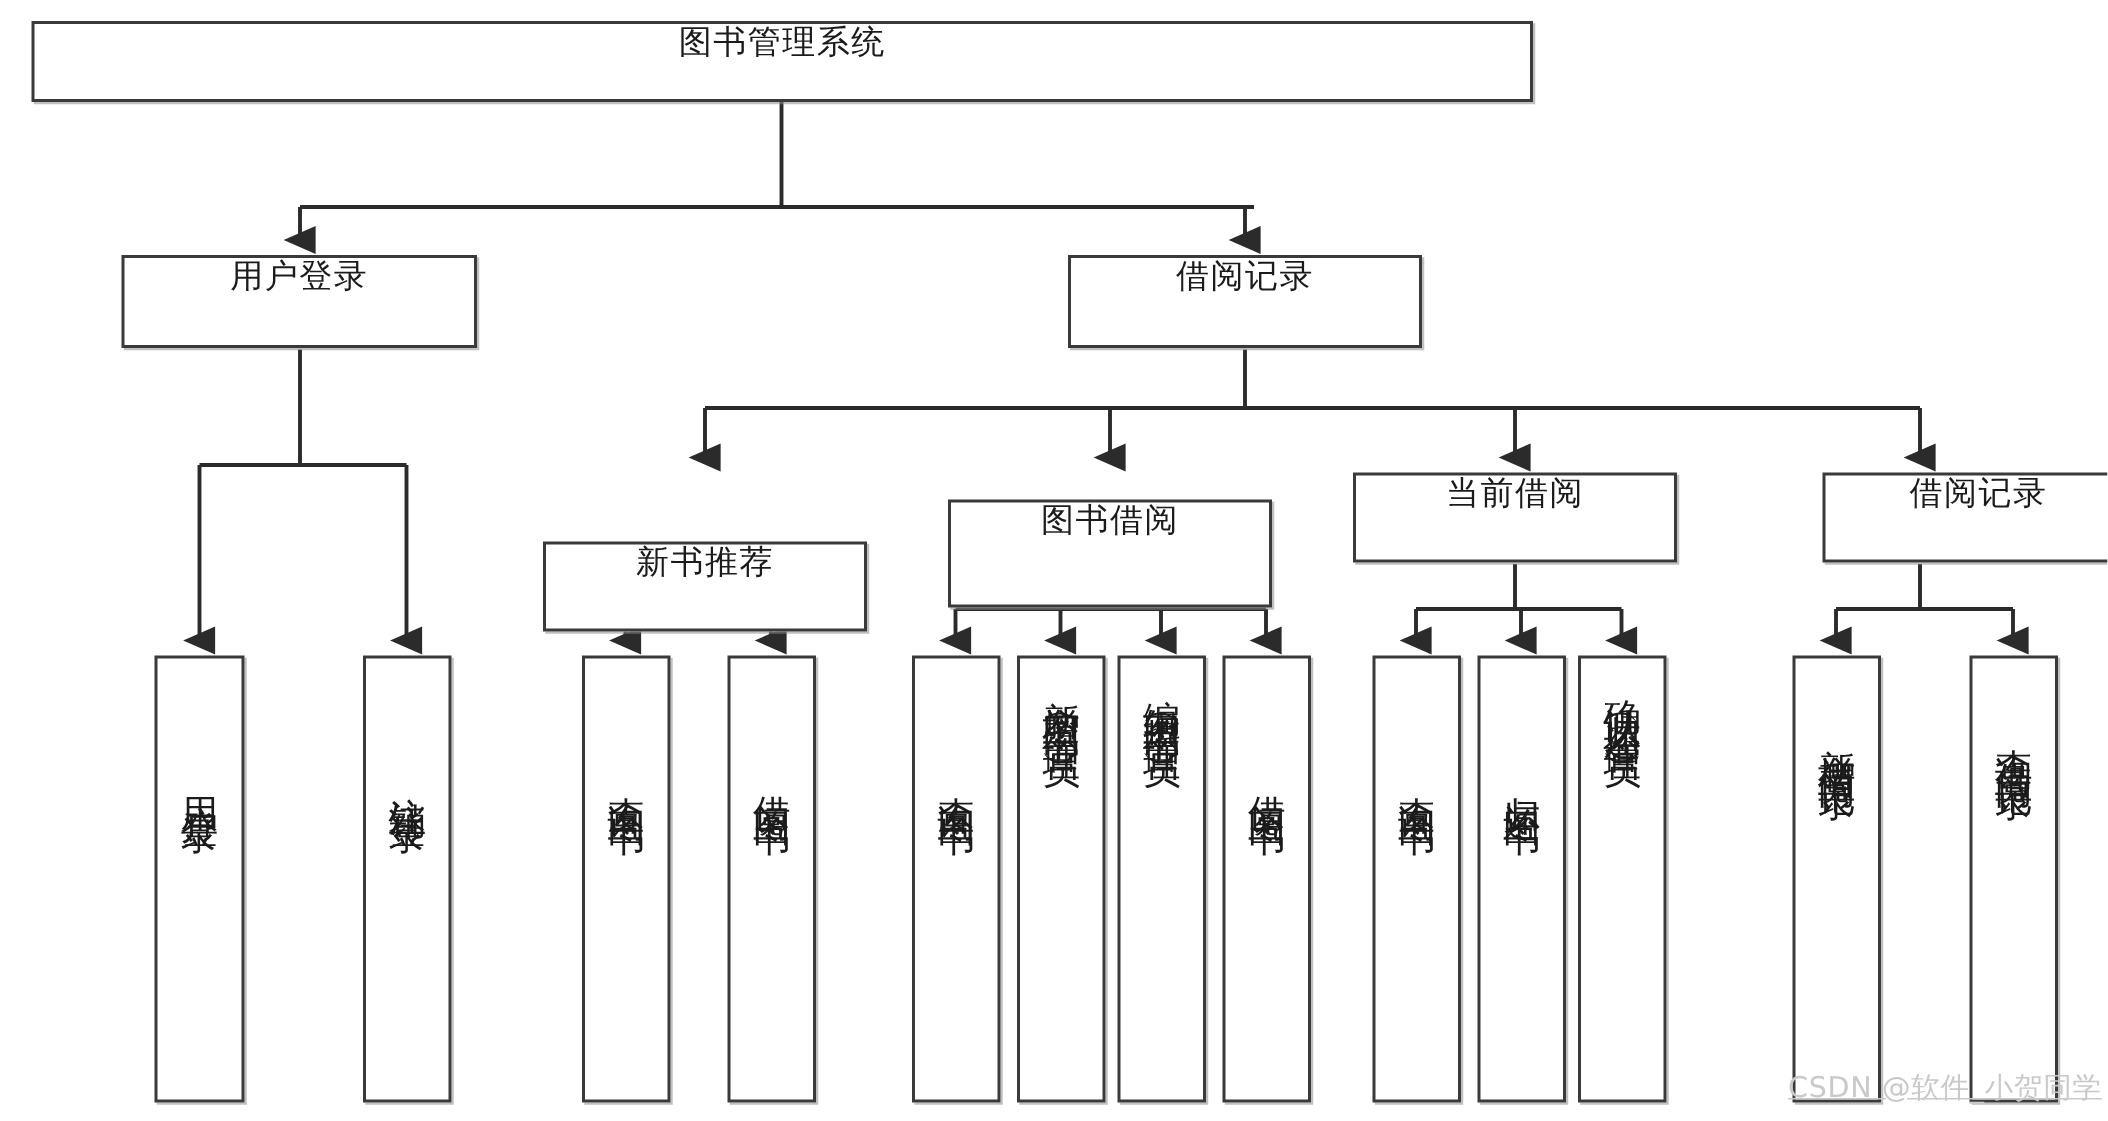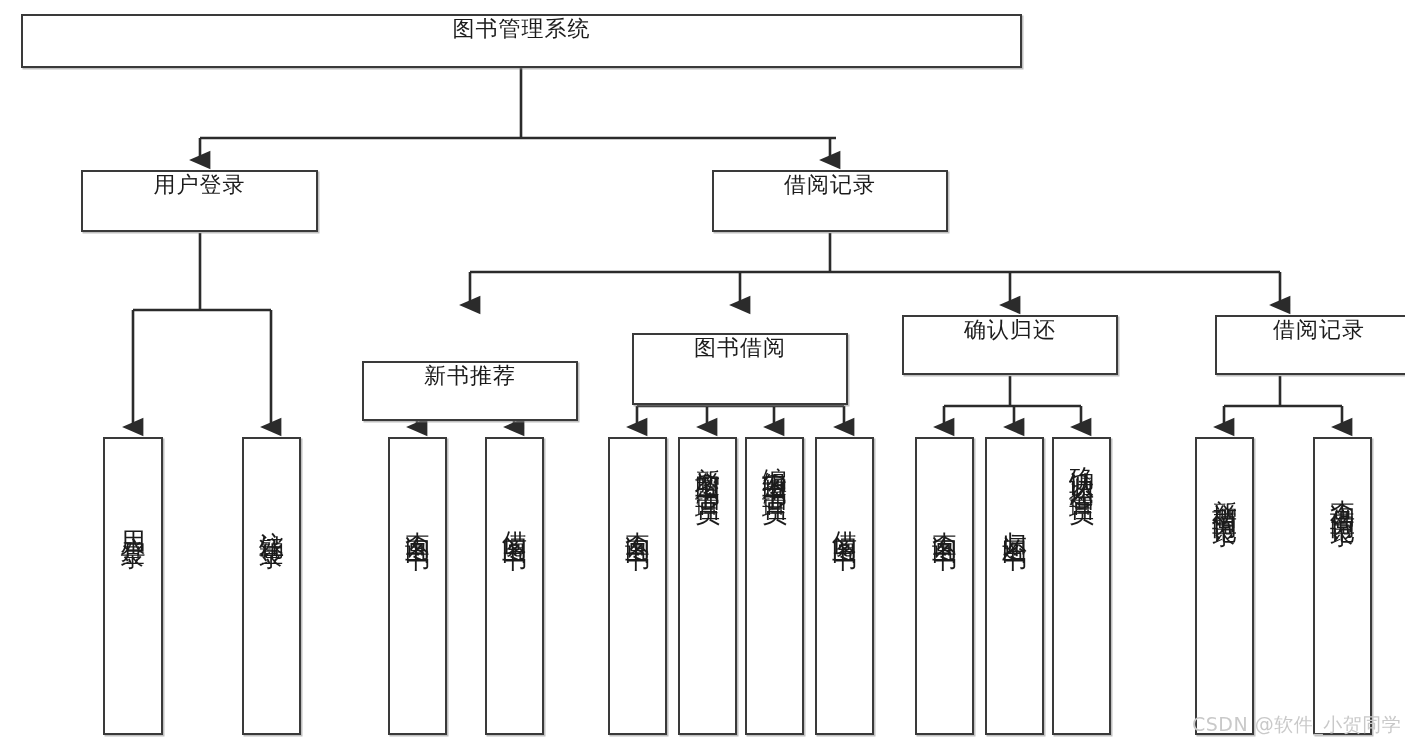--- a/index.html
+++ b/index.html
@@ -40,20 +40,21 @@
   }
   #watermark{
     position:absolute;
     left:1192px;
     top:712px;
     font-size:19px;
     color:#c9c9c9;
     letter-spacing:0.5px;
     white-space:nowrap;
     font-family:"DejaVu Sans","Liberation Sans",sans-serif;
+    text-decoration:underline;
   }
 </style>
 </head>
 <body>
 
 <div id="stage">
 
   <svg id="edges" viewBox="0 0 1405 747">
     <defs>
       <marker id="arrow" markerWidth="9" markerHeight="9" refX="4.2" refY="4.4" orient="auto" markerUnits="strokeWidth">
@@ -118,21 +119,21 @@
 
   <div class="node horiz" style="left:362px;top:315px;width:216px;height:60px;margin-top:46px;">
     <span class="lbl">新书推荐</span>
   </div>
 
   <div class="node horiz" style="left:632px;top:333px;width:216px;height:72px;">
     <span class="lbl">图书借阅</span>
   </div>
 
   <div class="node horiz" style="left:902px;top:315px;width:216px;height:60px;">
-    <span class="lbl">确认归还</span>
+    <span class="lbl">当前借阅</span>
   </div>
 
   <div class="node horiz" style="left:1172px;top:315px;width:208px;height:60px;margin-left:43px;">
     <span class="lbl">借阅记录</span>
   </div>
 
   <div class="node vert" style="left:103px;top:437px;width:60px;height:298px;padding-top:72px;">
     <span class="lbl">用户登录</span>
   </div>
 

